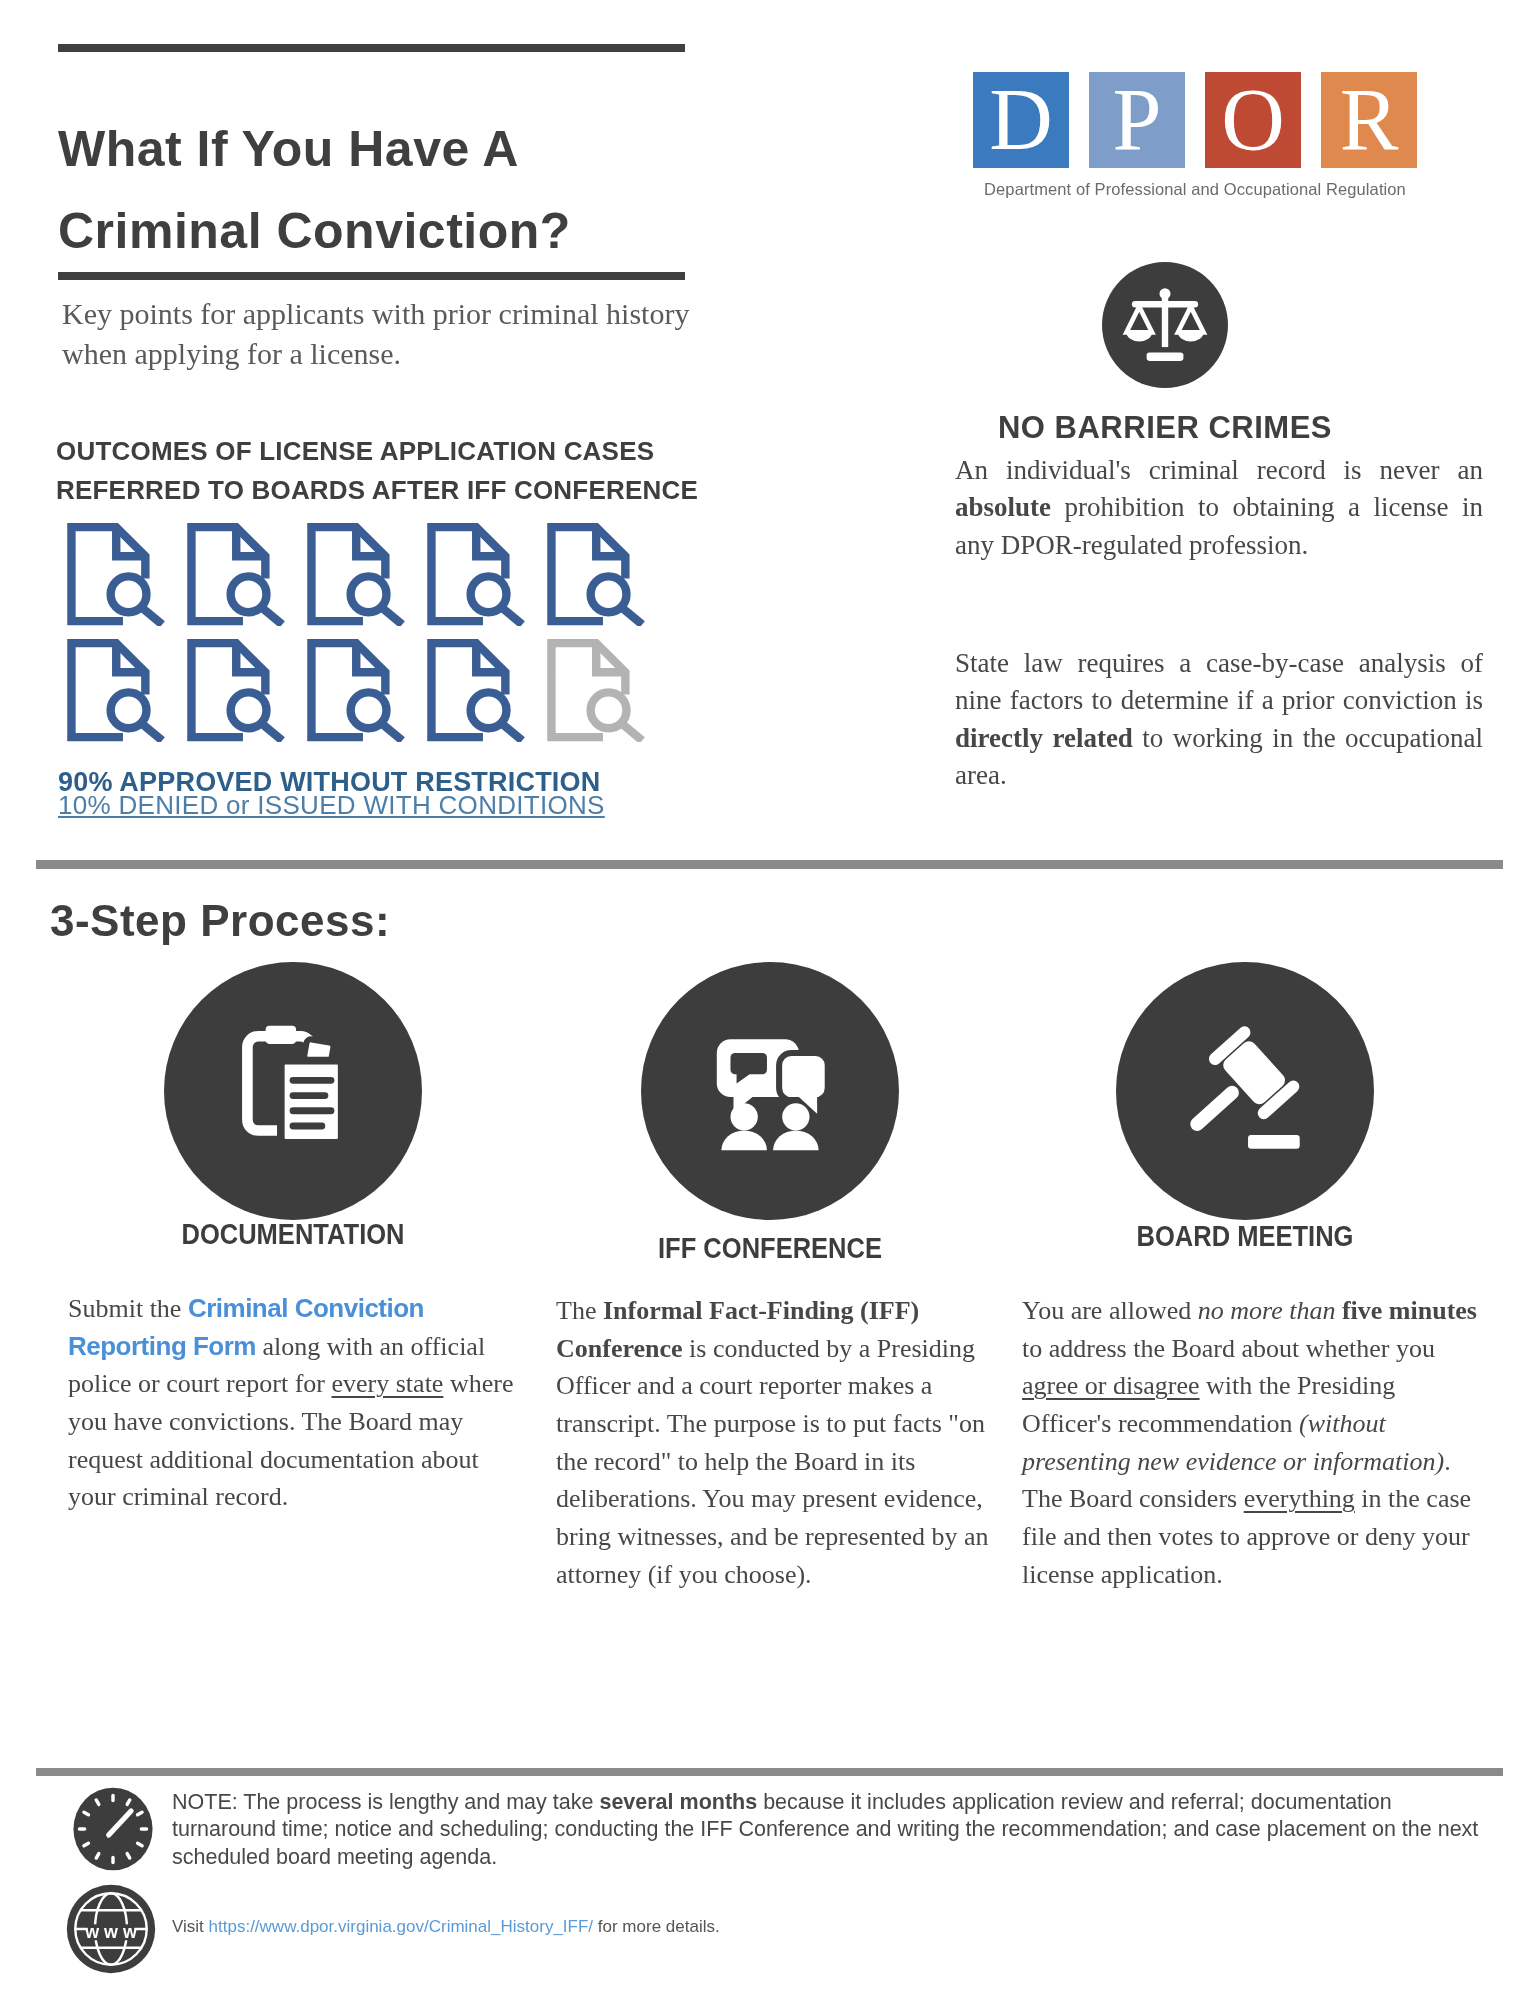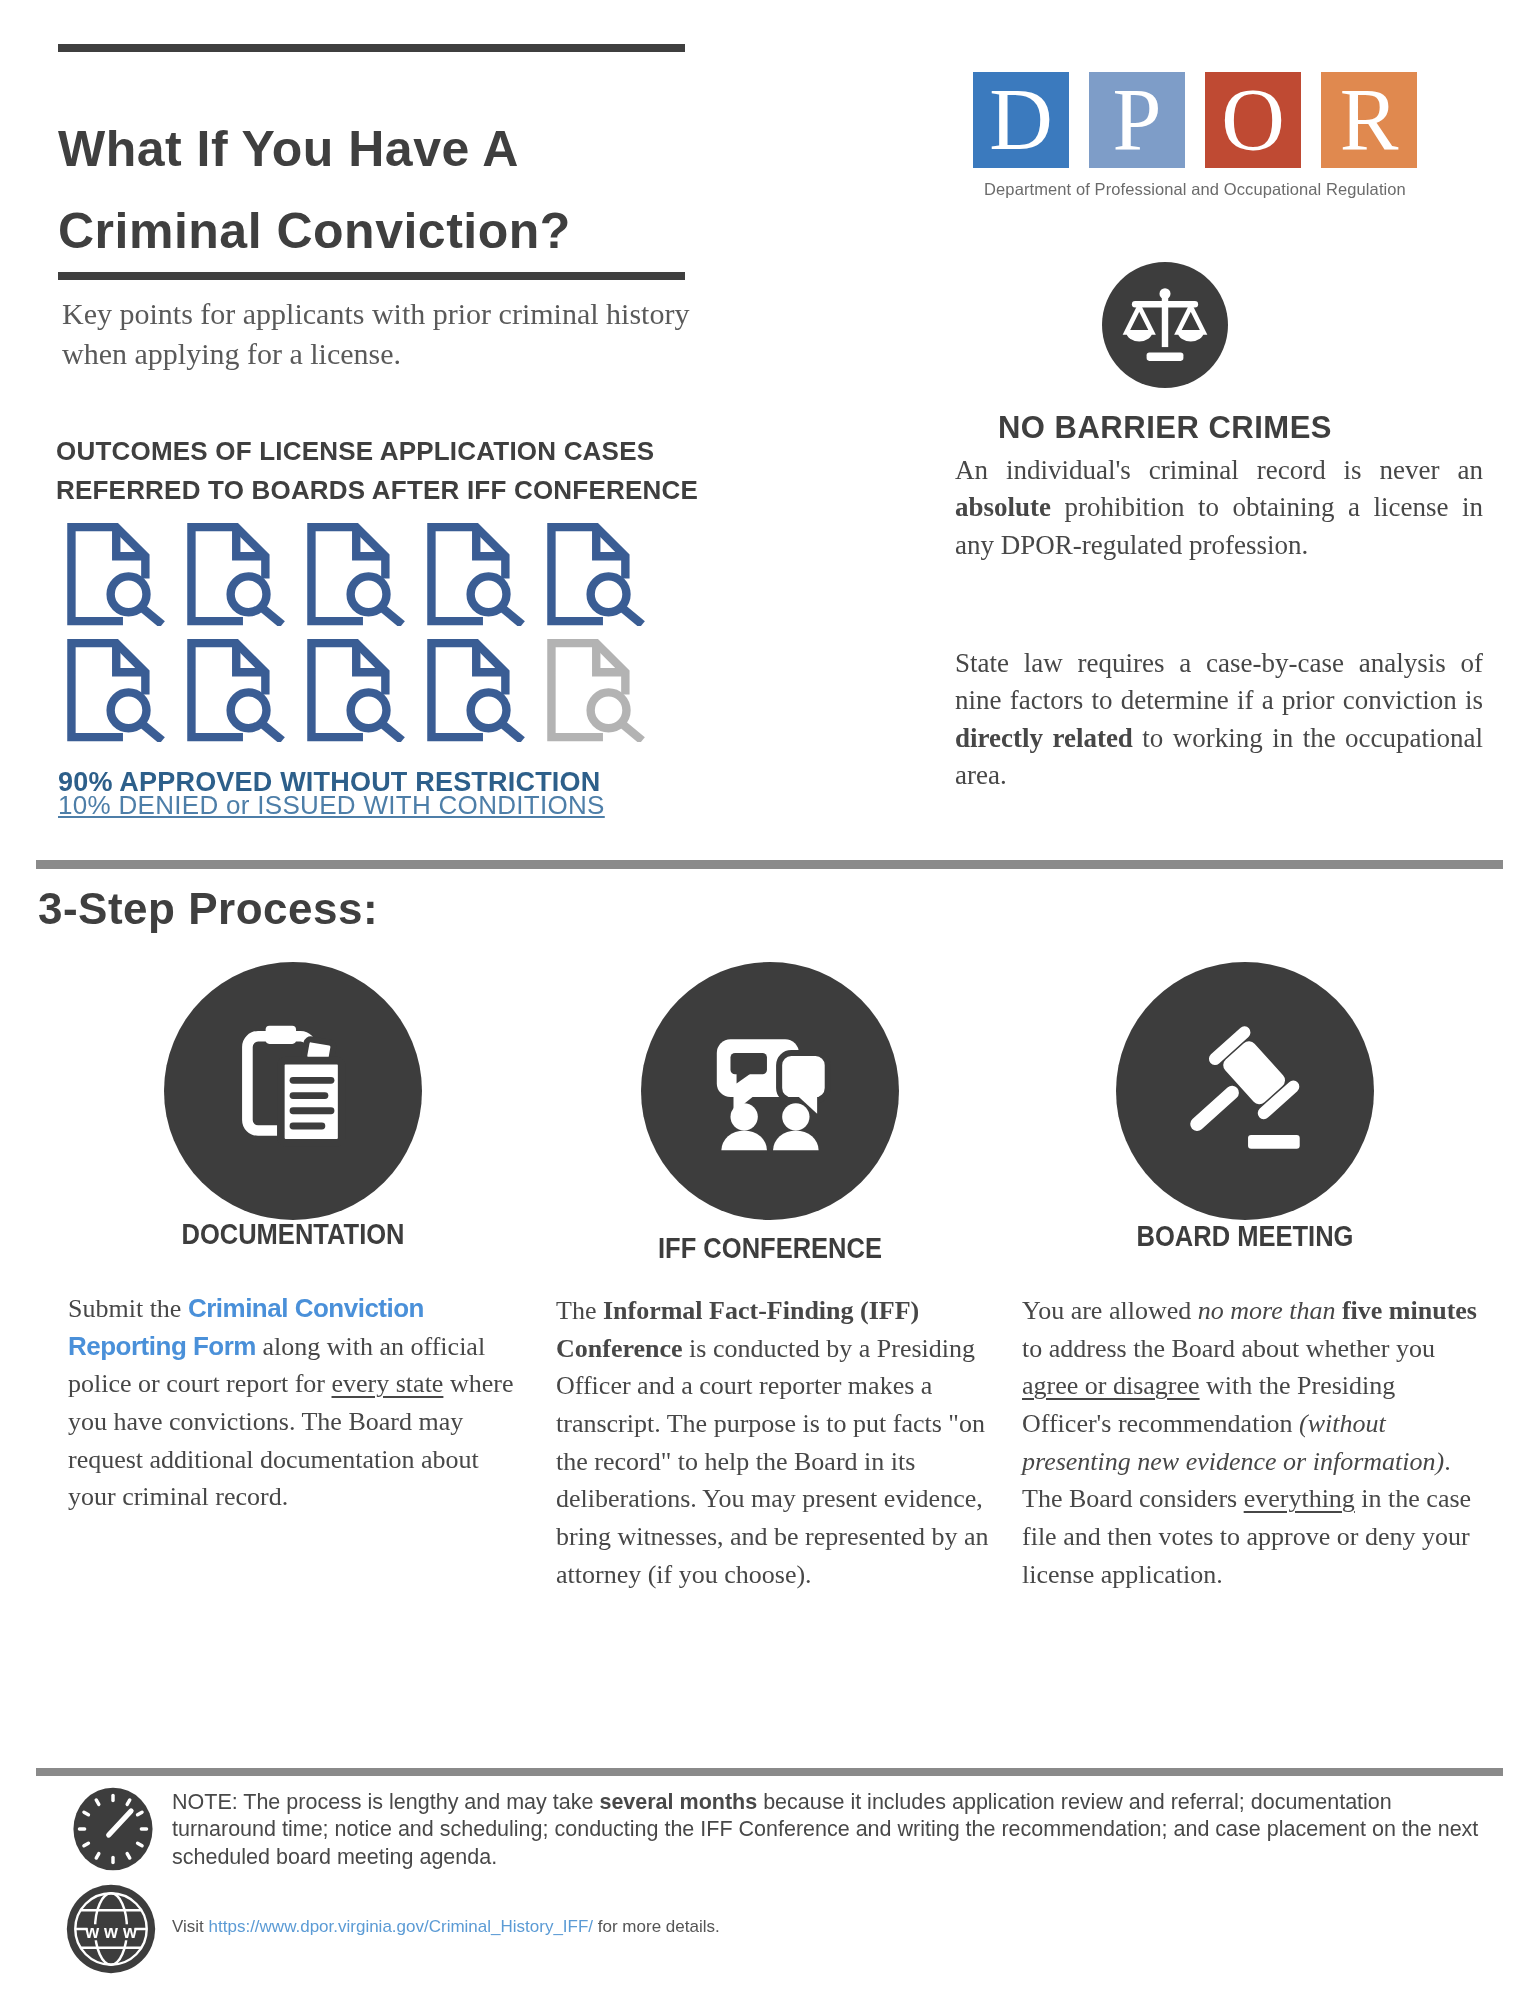--- a/index.html
+++ b/index.html
@@ -37,21 +37,21 @@
   .scales-circle{position:absolute;left:1102px;top:262px;width:126px;height:126px;border-radius:50%;
                  background:var(--circle-dark,#3d3d3d);display:flex;align-items:center;justify-content:center;}
   .scales-circle svg{width:92px;height:92px;}
   .nb-heading{position:absolute;left:955px;top:410px;width:420px;margin:0;text-align:center;
               font-size:31px;font-weight:700;letter-spacing:0.5px;color:var(--ink,#3f3f3f);}
   .nb-para{position:absolute;left:955px;width:528px;margin:0;font-family:"Liberation Serif",serif;
            font-size:27px;line-height:1.38;text-align:justify;color:#474747;}
   .nb-para1{top:452px;}
   .nb-para2{top:645px;}
 
-  .process-heading{position:absolute;left:38px;top:884px;margin:0;font-size:44px;
+  .process-heading{position:absolute;left:38px;top:884px;margin:12px;font-size:44px;
                    font-weight:700;letter-spacing:0.5px;color:var(--ink,#3f3f3f);}
 
   .step-circle{position:absolute;top:962px;width:258px;height:258px;border-radius:50%;
                background:var(--circle-dark,#3d3d3d);display:flex;align-items:center;justify-content:center;}
   .step-circle svg{width:152px;height:152px;}
   .circle-s1{left:164px;} .circle-s2{left:641px;} .circle-s3{left:1116px;}
 
   .step-label{position:absolute;width:330px;text-align:center;font-size:29px;font-weight:700;
               letter-spacing:0px;color:var(--circle-dark,#3d3d3d);transform:scaleX(0.88);}
   .label-s1{left:128px;top:1218px;}

